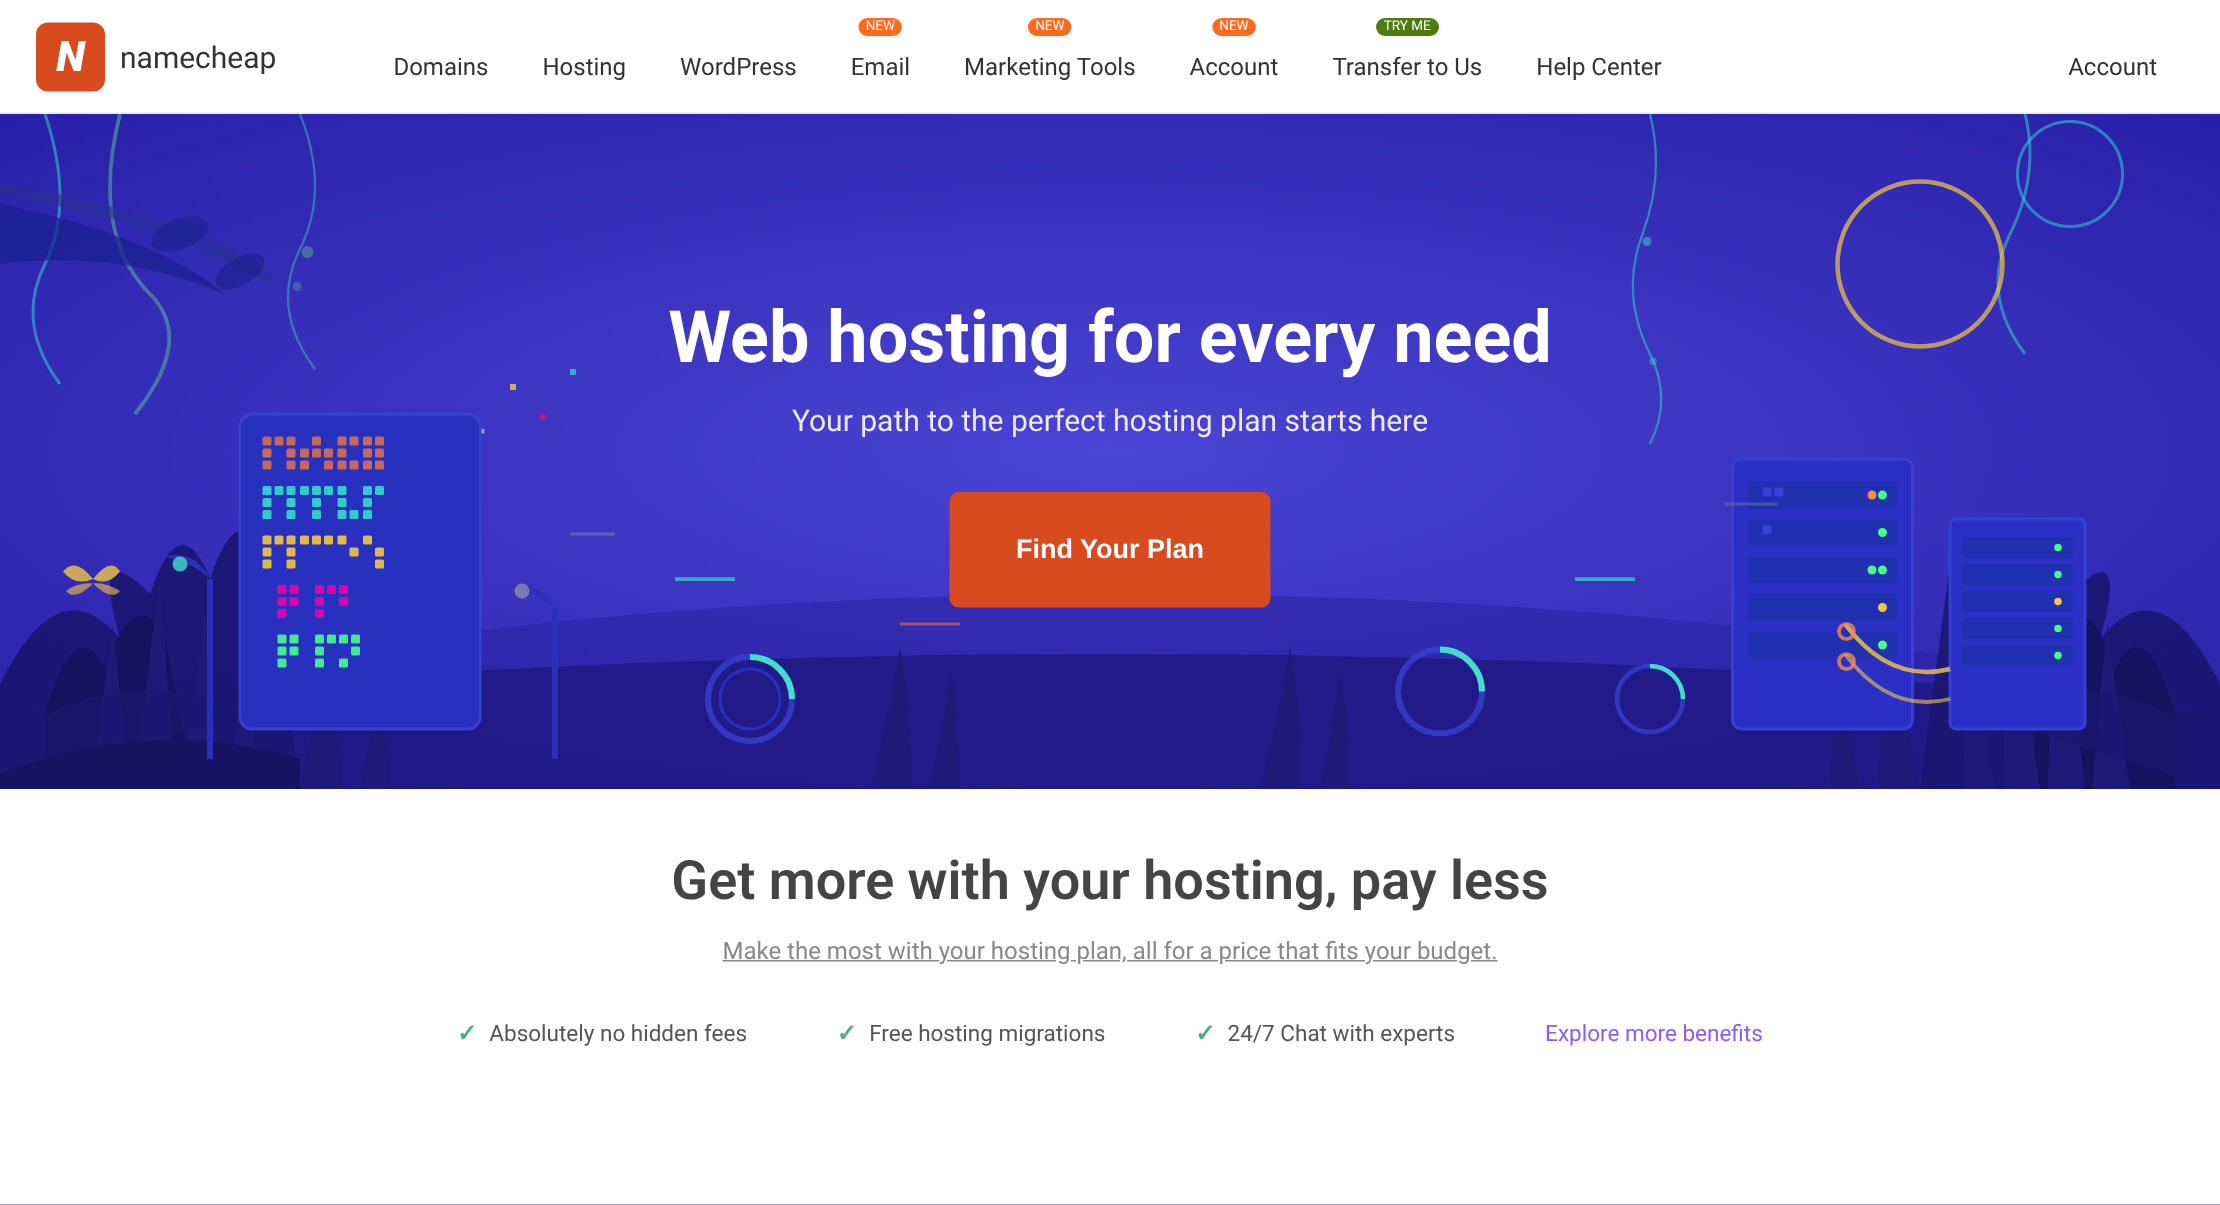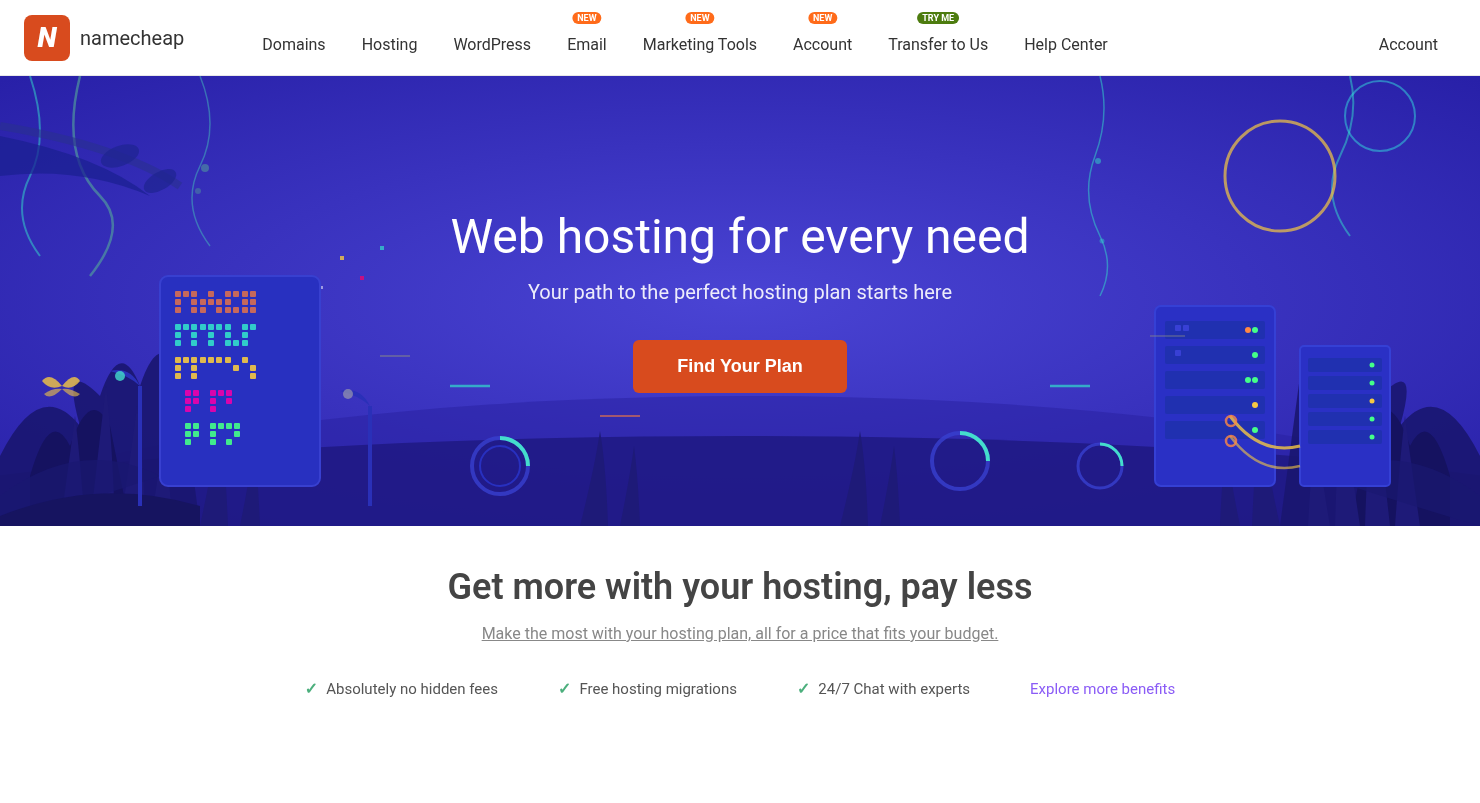--- a/index.html
+++ b/index.html
@@ -31,21 +31,21 @@
     }
     .nav-item {
       position: relative;
       padding: 0 18px; height: 76px;
       display: flex; align-items: center;
       font-size: 16px; color: #333; cursor: pointer;
       white-space: nowrap;
     }
     .nav-badge {
       position: absolute; top: 12px; left: 50%; transform: translateX(-50%);
-      background: #ff6b1a; color: #fff; font-size: 9px; font-weight: 700;
+      background: #ff6b1a; color: #fff; font-size: 9px; font-weight: 400;
       padding: 1px 5px; border-radius: 8px; white-space: nowrap;
     }
     .nav-badge.try-me { background: #4d7c0f; }
     .nav-item-label { margin-top: 14px; }
     .nav-account { margin-left: auto; }
 
     
     .hero {
       position: relative;
       width: 100%; height: 450px;
@@ -56,32 +56,32 @@
     .hero-bg {
       position: absolute; inset: 0;
       background: linear-gradient(135deg, #2d28b0 0%, #4a44d4 40%, #3530c0 70%, #2820a8 100%);
     }
     
     .hero-content {
       position: relative; z-index: 10;
       text-align: center; color: #fff;
     }
     .hero-headline {
-      font-size: 48px; font-weight: 400; color: #fff;
+      font-size: 48px; font-weight: 700; color: #fff;
       line-height: 1.15; margin-bottom: 16px;
     }
     .hero-subline {
       font-size: 20px; color: rgba(255,255,255,0.9);
       margin-bottom: 36px;
     }
     .cta-button {
       display: inline-block;
       background: #d84b1e; color: #fff;
       font-size: 18px; font-weight: 700;
-      padding: 16px 44px; border-radius: 6px;
+      padding: 28px 44px; border-radius: 6px;
       cursor: pointer; border: none;
       text-decoration: none;
     }
 
     
     .below-hero {
       background: #fff;
       padding: 40px 24px 40px;
       text-align: center;
     }

